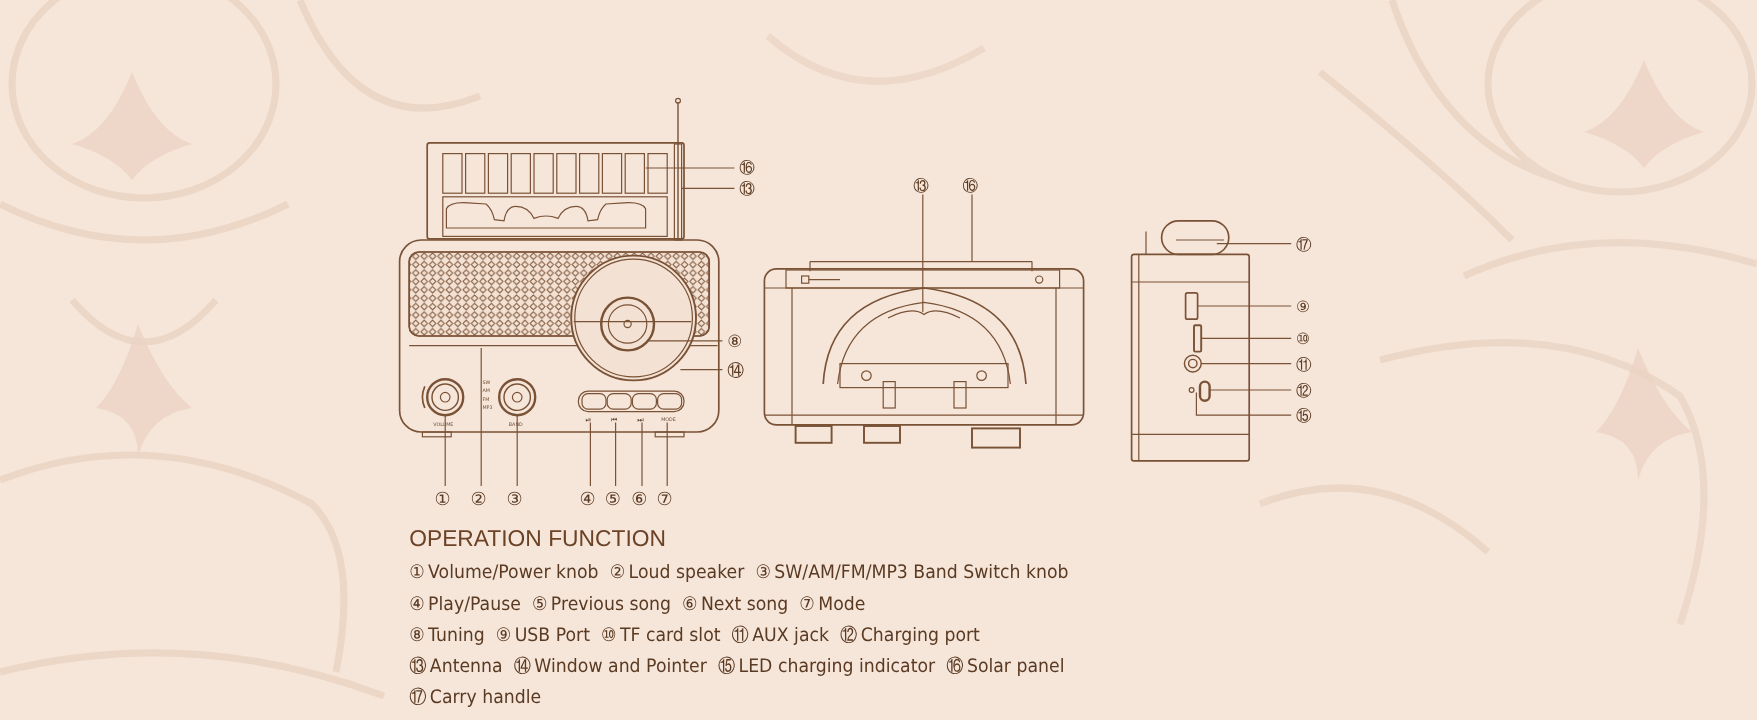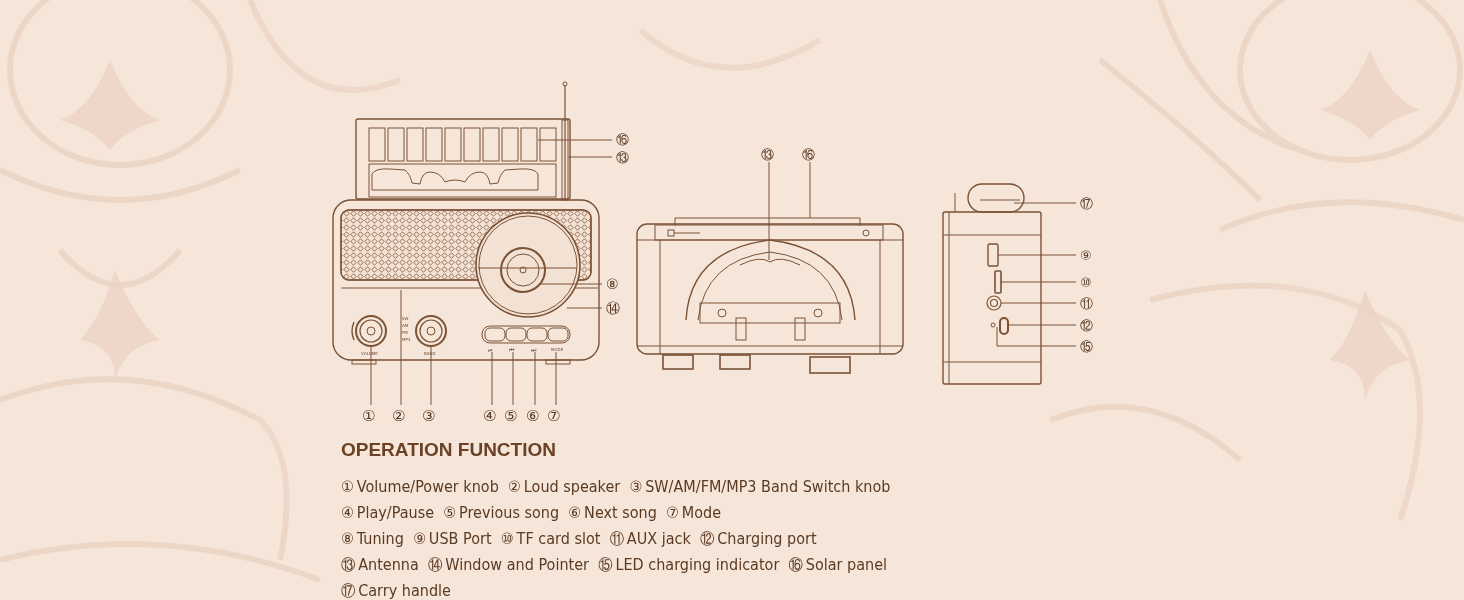--- a/index.html
+++ b/index.html
@@ -35,25 +35,25 @@
       fill: #6b4a32;
     }
     .legend {
       position: absolute;
       left: 341px;
       top: 438px;
       color: #5a3a22;
     }
     .legend-title {
       font-family: "Liberation Sans", sans-serif;
-      font-weight: bold;
+      font-weight: normal;
       font-size: 19px;
       color: #6b4226;
       letter-spacing: 0px;
-      margin: 0 0 12px 0;
+      margin: 0 0 2px 0;
       line-height: 24px;
     }
     .legend-row {
       font-family: "DejaVu Sans", sans-serif;
       font-size: 15.5px;
       line-height: 26px;
       white-space: nowrap;
       color: #5a3a22;
       transform: scaleX(0.93);
       transform-origin: left center;

